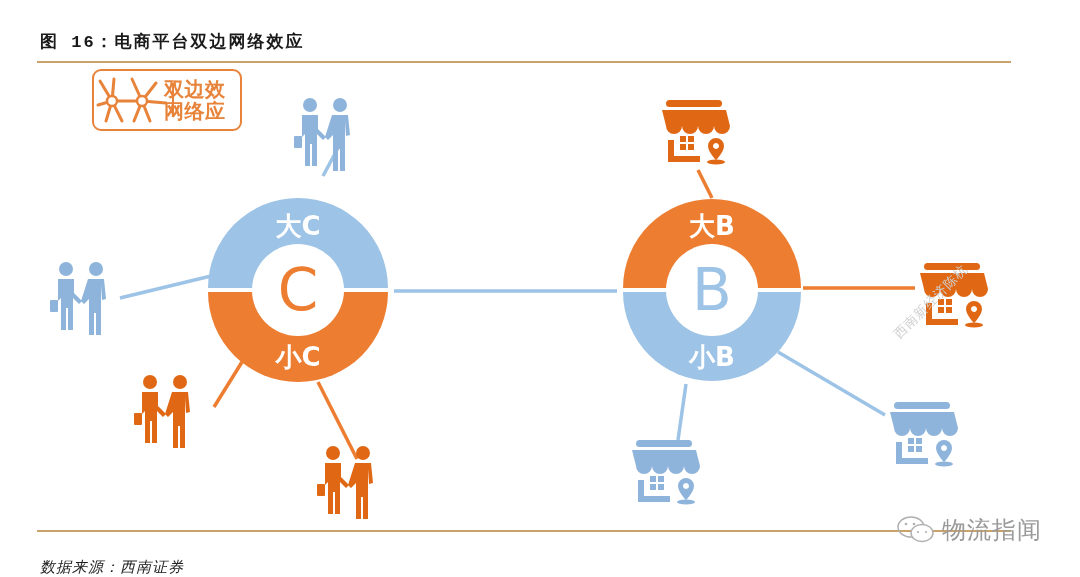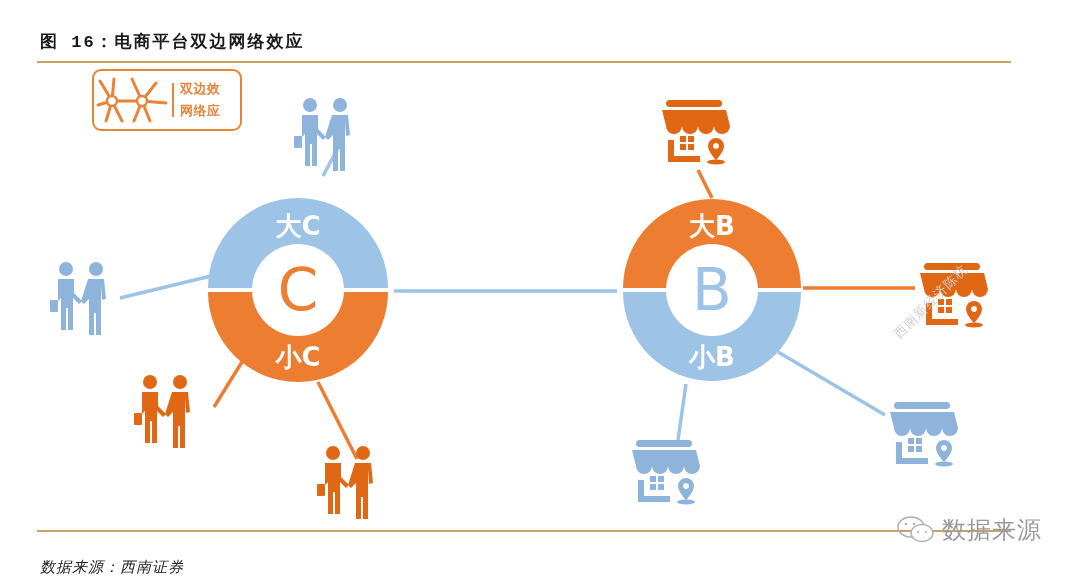--- a/index.html
+++ b/index.html
@@ -8,21 +8,21 @@
   .title { position: absolute; left: 40px; top: 30px; font-size: 17px; font-weight: bold;
            color: #1a1a1a; letter-spacing: 2px; font-family: Liberation Mono, monospace; }
   .rule { position: absolute; left: 37px; width: 974px; height: 2px; background: #c9a26a; }
   .rule.top { top: 61px; }
   .rule.bottom { top: 530px; }
   .source { position: absolute; left: 40px; top: 558px; font-size: 15px; font-style: italic;
             color: #222; letter-spacing: 1px; font-family: "DejaVu Serif", serif; }
   .diagram { position: absolute; left: 0; top: 0; }
   .badge { position: absolute; left: 92px; top: 69px; width: 150px; height: 62px;
            border: 2.5px solid #e8833a; border-radius: 9px; box-sizing: border-box; }
-  .badge-text { position: absolute; left: 86px; top: 7px; font-size: 13px; line-height: 22px;
+  .badge-text { position: absolute; left: 70px; top: 7px; font-size: 20px; line-height: 22px;
                 color: #e8833a; font-weight: bold; letter-spacing: 0.5px; }
   .badge-sep { position: absolute; left: 78px; top: 12px; width: 2px; height: 34px; background: #e8833a; }
   .watermark { position: absolute; left: 890px; top: 330px; font-size: 13px; color: #cfcfcf;
                transform: rotate(-45deg); transform-origin: left top; letter-spacing: 1px; }
   .wechat { position: absolute; left: 896px; top: 514px; display: flex; align-items: center; gap: 6px; }
   .wechat-text { font-size: 24px; color: #9a9a9a; letter-spacing: 1px; }
 </style>
 </head>
 <body>
 
@@ -124,14 +124,14 @@
 
 <div class="wechat">
   <svg width="40" height="30" viewBox="0 0 40 30">
     <ellipse cx="15" cy="12" rx="13" ry="10" fill="none" stroke="#b0b0b0" stroke-width="1.5"></ellipse>
     <ellipse cx="26" cy="18" rx="11" ry="8.5" fill="#fff" stroke="#b0b0b0" stroke-width="1.5"></ellipse>
     <circle cx="10" cy="9" r="1.3" fill="#b0b0b0"></circle>
       <circle cx="18" cy="9" r="1.3" fill="#b0b0b0"></circle>
     <circle cx="22" cy="17" r="1.1" fill="#b0b0b0"></circle>
       <circle cx="30" cy="17" r="1.1" fill="#b0b0b0"></circle>
   </svg>
-  <span class="wechat-text">数据来源</span>
+  <span class="wechat-text">物流指闻</span>
 </div>
 
 </body></html>

